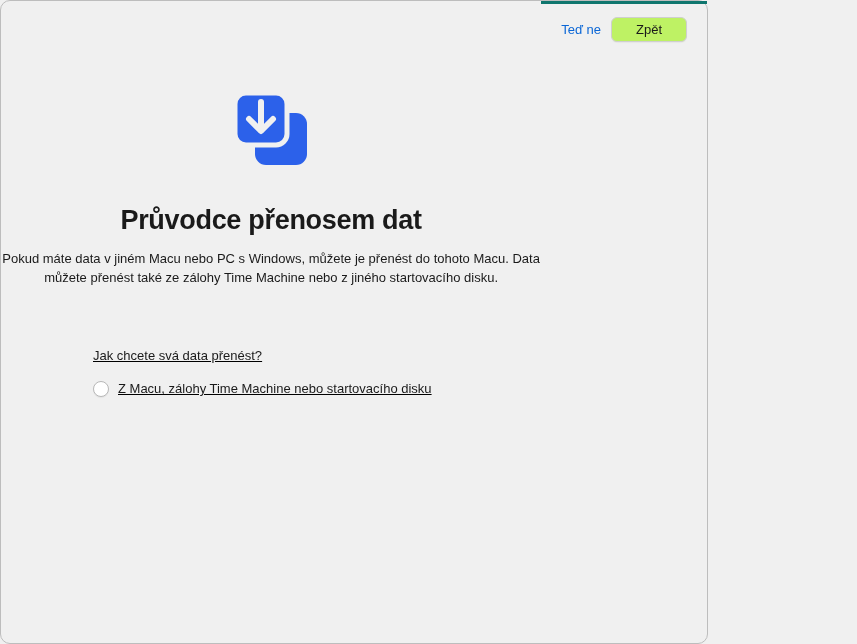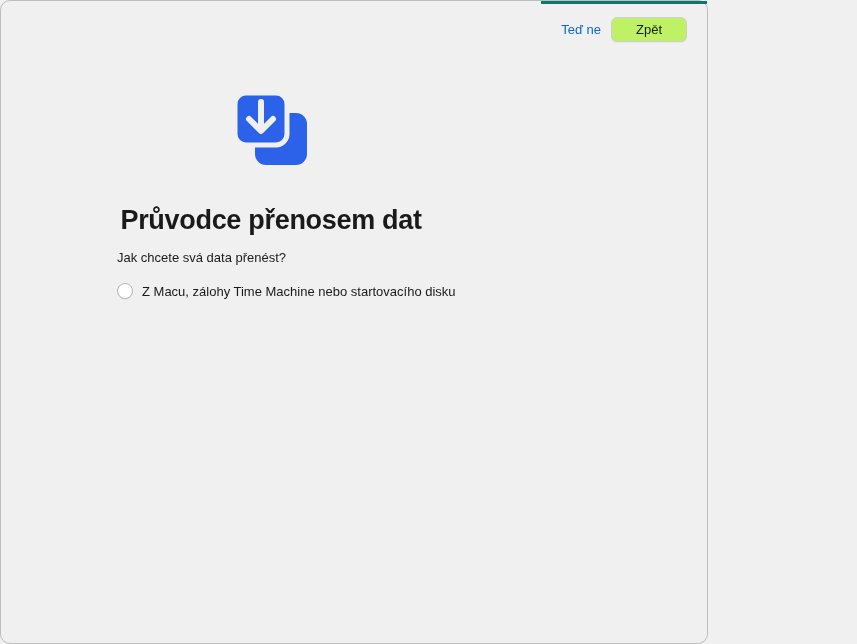--- a/index.html
+++ b/index.html
@@ -51,21 +51,22 @@
       font-size: 13px;
       color: #1a1a1a;
       text-align: center;
       line-height: 1.45;
       max-width: 700px;
       margin-bottom: 60px;
     }
     
     .form-section {
       width: 100%;
-      padding-left: 116px;
+      padding-left: 92px;
+      text-decoration: underline;
     }
     
     .question {
       font-size: 13px;
       color: #1a1a1a;
       margin-bottom: 18px;
     }
     
     .radio-group {
       display: flex;
@@ -166,20 +167,21 @@
 
         <g stroke="#f0f0f0" stroke-width="6" stroke-linecap="round" stroke-linejoin="round" fill="none">
           <line x1="34" y1="17" x2="34" y2="45"></line>
           <polyline points="22,34 34,46 46,34"></polyline>
         </g>
       </svg>
     </div>
 
     <h1 class="title">Průvodce přenosem dat</h1>
 
+    <p class="description">Pokud máte data v jiném Macu nebo PC s Windows, můžete je přenést do tohoto Macu. Data můžete přenést také ze zálohy Time Machine nebo z jiného startovacího disku.</p>
 
     <div class="form-section">
       <div class="question">Jak chcete svá data přenést?</div>
 
       <div class="radio-group">
 
         <label class="radio-option">
           <span class="radio-circle unselected"></span>
           <span class="radio-label">Z Macu, zálohy Time Machine nebo startovacího disku</span>
         </label>

